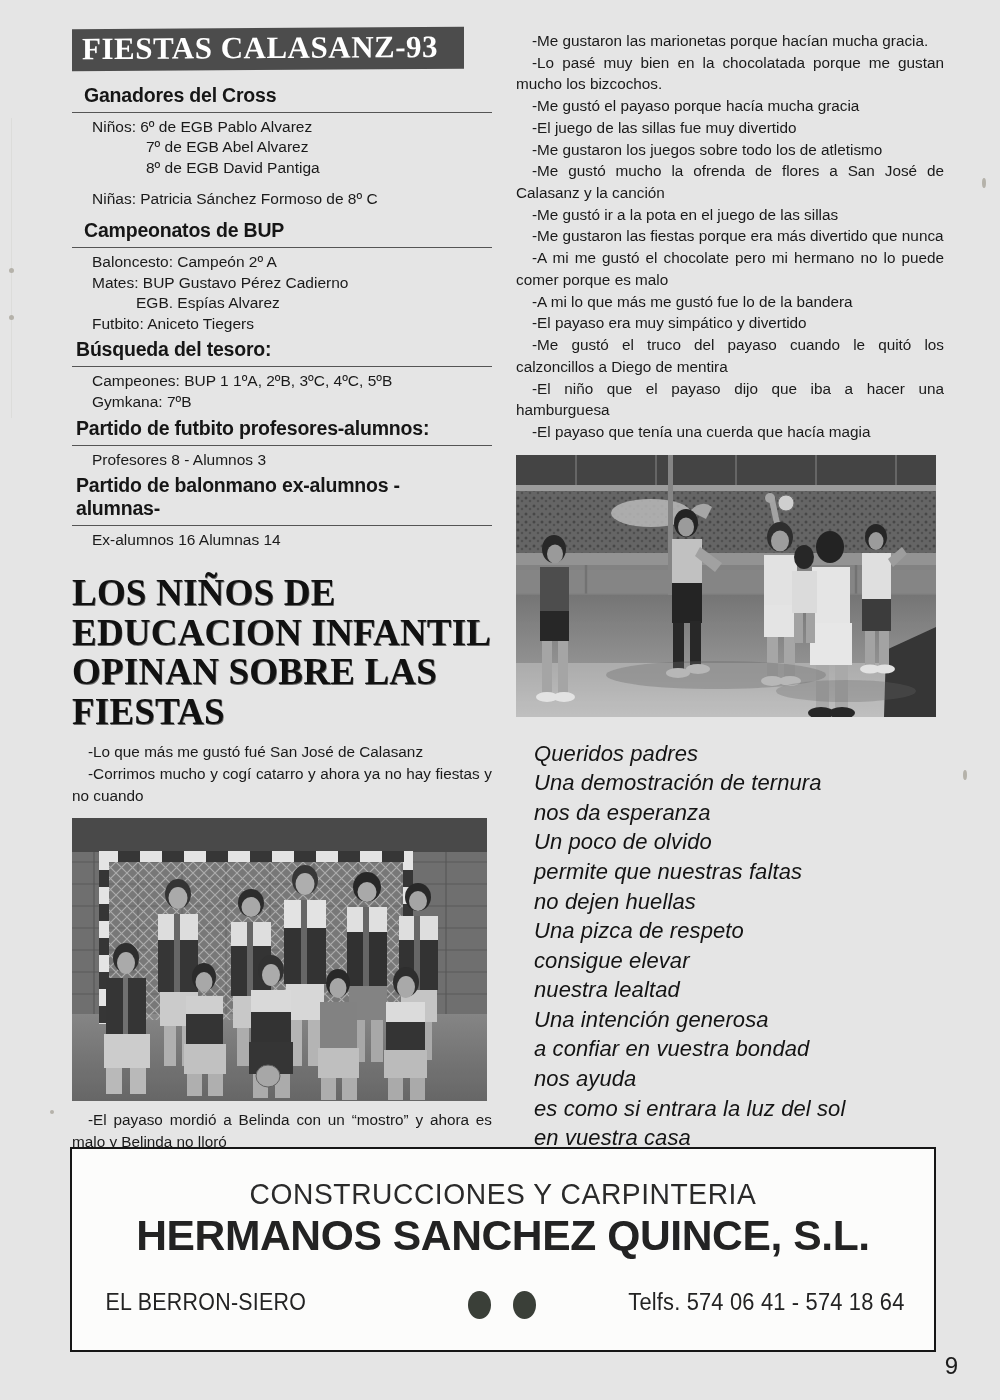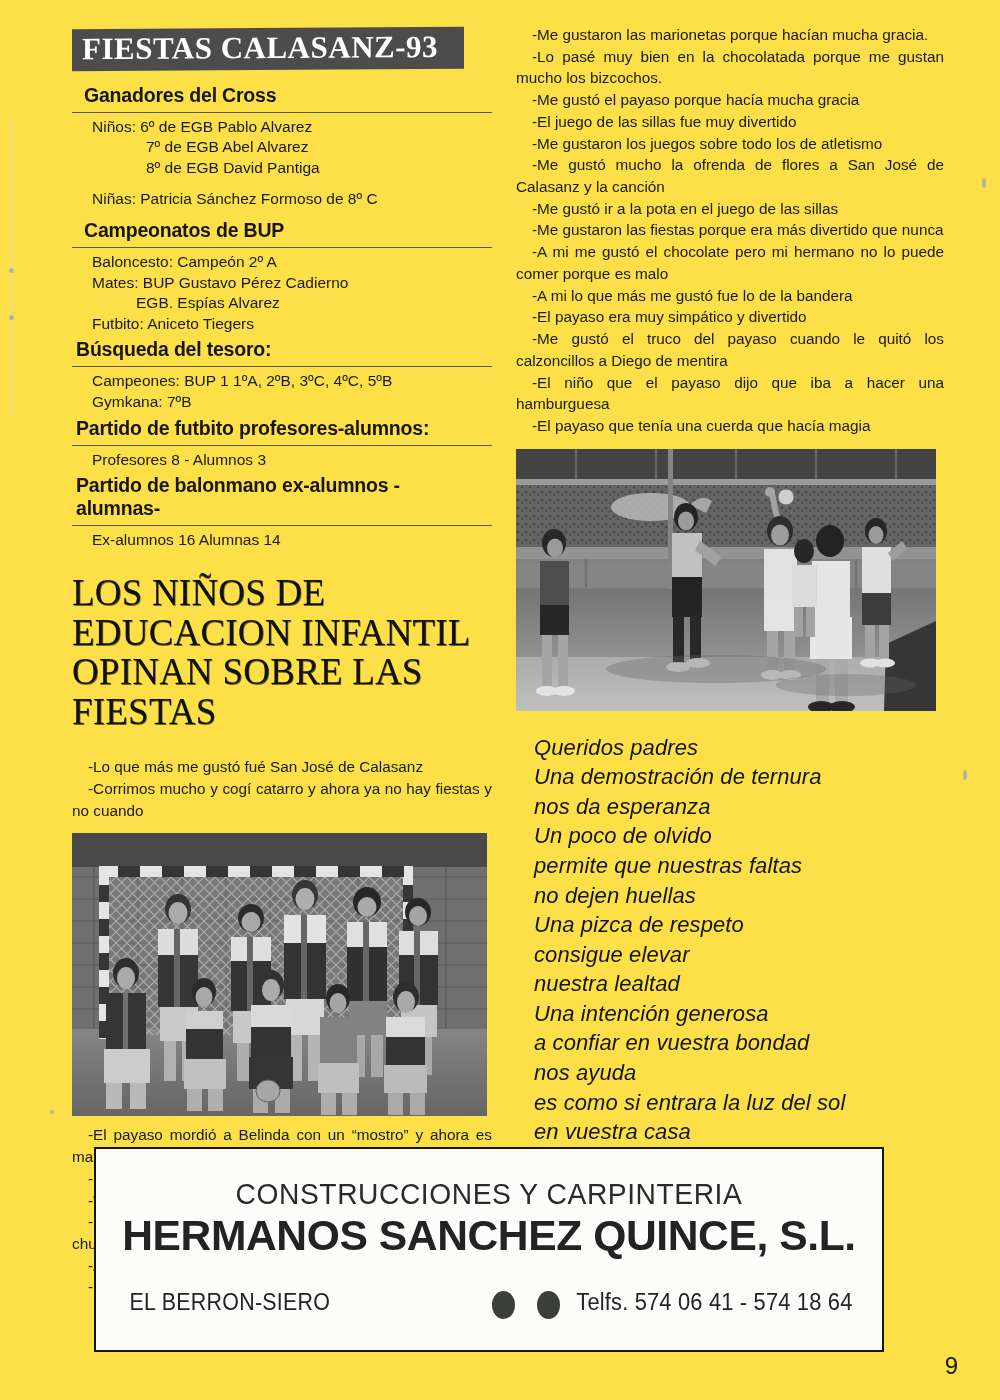--- a/index.html
+++ b/index.html
@@ -4,21 +4,21 @@
 <style>
   html, body {
     margin: 0;
     padding: 0;
     background: #ffffff;
   }
   #page {
     position: relative;
     width: 1000px;
     height: 1400px;
-    background: #fde047;
+    background: #e5e5e5;
     overflow: hidden;
     font-family: "Liberation Sans", sans-serif;
     color: #1a1a1a;
   }
 
   
   .scan-line {
     position: absolute;
     background: #d8d8d6;
     pointer-events: none;
@@ -33,21 +33,21 @@
   
   .col-left {
     position: absolute;
     left: 72px;
     top: 28px;
     width: 420px;
   }
   .col-right {
     position: absolute;
     left: 516px;
-    top: 24px;
+    top: 30px;
     width: 428px;
   }
 
   
   .banner {
     background: #4c4c4c;
     color: #ffffff;
     font-family: "Liberation Serif", serif;
     font-weight: bold;
     font-size: 31px;
@@ -82,25 +82,25 @@
     padding-left: 20px;
     margin: 0 0 6px 0;
   }
   .entry-block .ind1 { padding-left: 54px; display: block; }
   .entry-block .ind3 { padding-left: 44px; display: block; }
   .gap { height: 11px; }
 
   
   .headline {
     font-family: "Liberation Serif", serif;
-    font-weight: normal;
+    font-weight: bold;
     font-size: 37px;
     line-height: 1.07;
     letter-spacing: 0.2px;
-    margin: 22px 0 25px 0;
+    margin: 22px 0 10px 0;
     color: #111;
     text-shadow: 0.7px 0.7px 0 rgba(0,0,0,0.55);
   }
 
   
   .body-text {
     font-size: 15.3px;
     line-height: 1.42;
     text-align: justify;
     margin: 0;
@@ -128,23 +128,23 @@
     letter-spacing: 0.1px;
     margin: 0;
     padding-left: 18px;
     color: #141414;
   }
   .poem div { white-space: pre; }
 
   
   .ad-box {
     position: absolute;
-    left: 94px;
+    left: 70px;
     top: 1147px;
-    width: 790px;
+    width: 866px;
     height: 205px;
     border: 2px solid #161616;
     background: #fcfcfb;
     box-sizing: border-box;
   }
   .ad-top {
     position: absolute;
     left: 0; right: 0;
     top: 28px;
     text-align: center;

